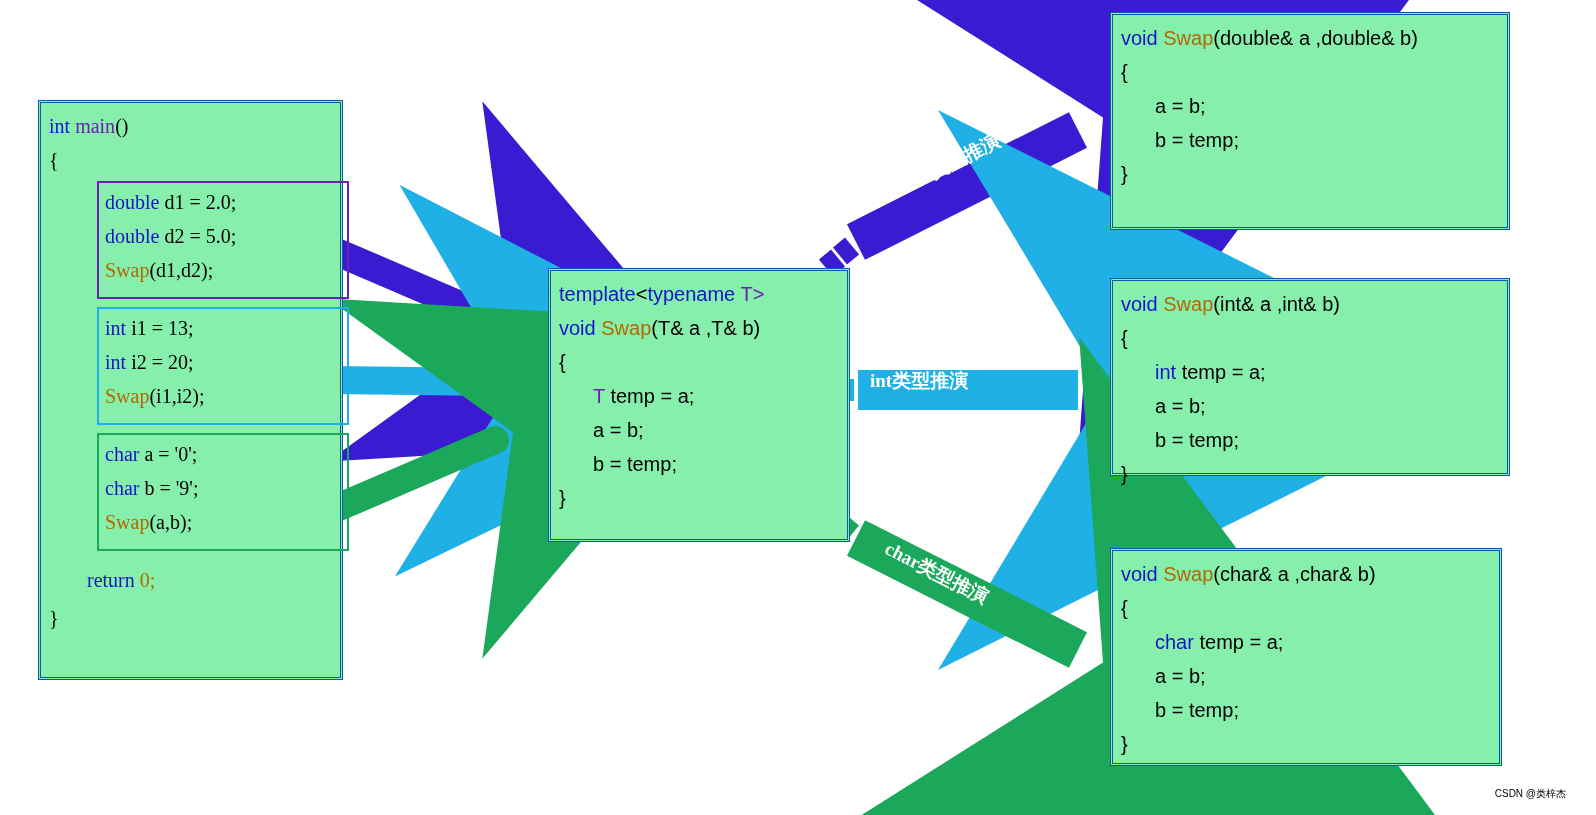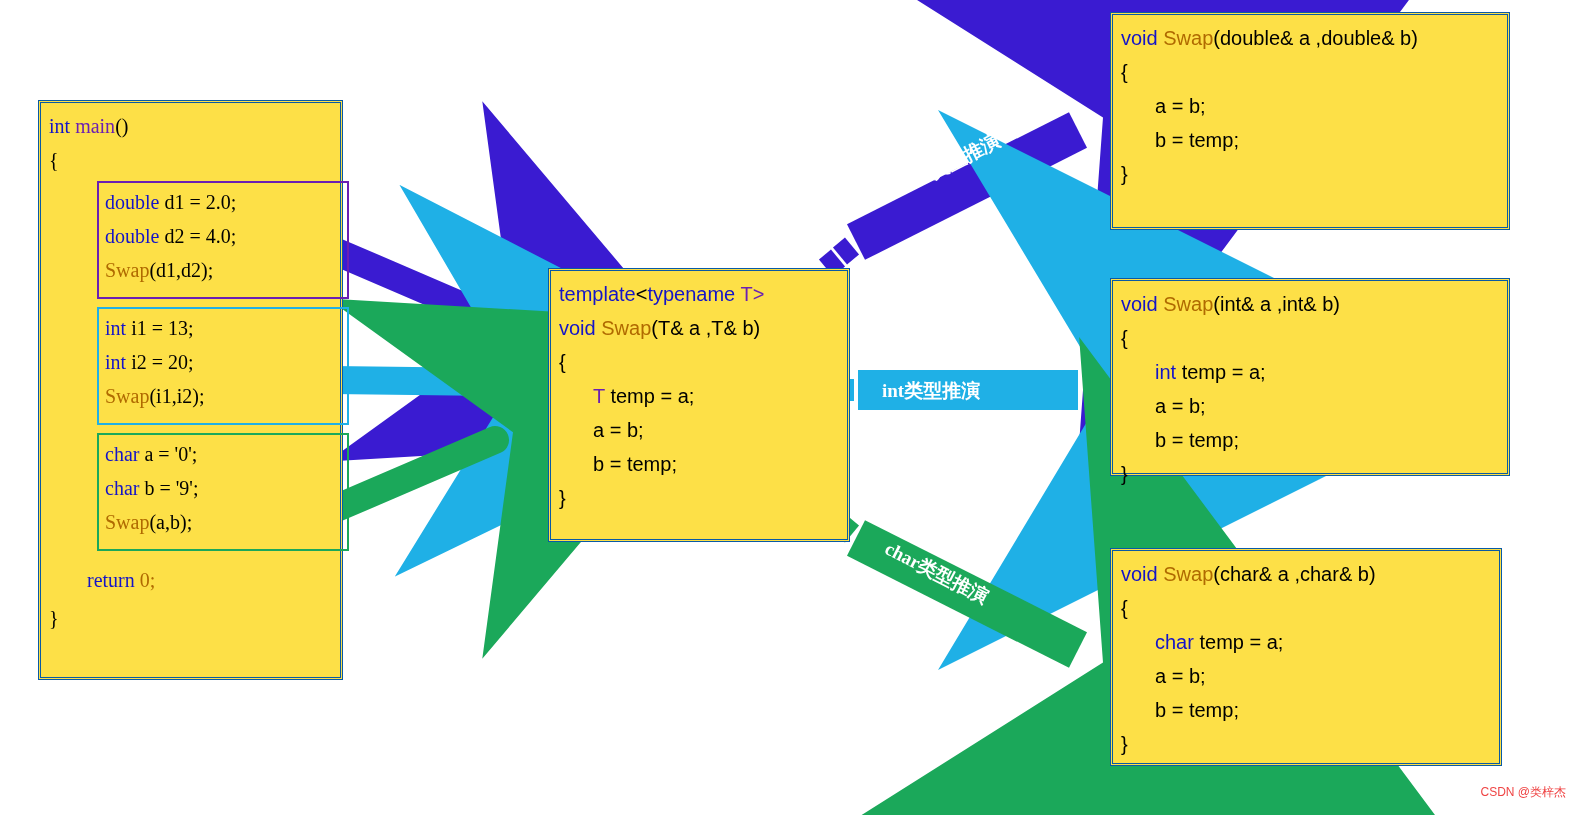--- a/index.html
+++ b/index.html
@@ -1,25 +1,25 @@
 <!DOCTYPE html>
 <html><head>
 <meta charset="utf-8">
 <style>
   html,body{margin:0;padding:0;background:#fff;font-family:"Microsoft YaHei",Arial,sans-serif;font-size:20px;}
   #stage{position:relative;width:1596px;height:815px;}
-  .dbl{position:absolute;border:3px double;background:#fde047;padding:6px 12px 19px 8px;box-sizing:border-box;line-height:1.7;}
+  .dbl{position:absolute;border:3px double;background:#86efac;padding:6px 12px 19px 8px;box-sizing:border-box;line-height:1.7;}
   .inner{position:absolute;border:2px solid;padding:2px 6px;box-sizing:border-box;line-height:1.7;}
   .kw{color:#1414c8;}
   .ty{color:#6b1fb3;}
   .fn{color:#b06a00;}
   .num{color:#b06a00;}
   .ind{display:inline-block;width:34px;}
   .arrow-label{position:absolute;color:#fff;font-weight:bold;font-family:Consolas,"Microsoft YaHei";white-space:nowrap;}
-  .watermark{position:absolute;right:30px;bottom:14px;color:#ef4444;font-size:12px;margin-top:45px;}
+  .watermark{position:absolute;right:30px;bottom:14px;color:#000000;font-size:10px;margin-top:45px;}
   svg{position:absolute;top:0;left:0;pointer-events:none;}
 </style>
 </head>
 <body>
 
 <div id="stage">
 
 <svg width="1596" height="815">
   <defs>
 
@@ -51,33 +51,33 @@
   </g>
 
   <g>
     <line x1="826" y1="512" x2="838" y2="522" stroke="#1ba85a" stroke-width="22"></line>
     <line x1="840" y1="524" x2="852" y2="534" stroke="#1ba85a" stroke-width="22"></line>
     <line x1="856" y1="538" x2="1078" y2="650" stroke="#1ba85a" stroke-width="40" marker-end="url(#ah-green)"></line>
   </g>
 </svg>
 
 <div class="arrow-label" style="left:875px;top:156px;transform:rotate(-27deg);font-size:19px;">double类型推演</div>
-<div class="arrow-label" style="left:870px;top:378px;font-size:19px;margin-left:12px;">int类型推演</div>
+<div class="arrow-label" style="left:870px;top:368px;font-size:19px;">int类型推演</div>
 <div class="arrow-label" style="left:880px;top:560px;transform:rotate(27deg);font-size:19px;">char类型推演</div>
 
 <div class="dbl" style="left:38px;top:100px;width:305px;height:580px;border-color:#0a5aa5;font-family:Liberation Serif, serif;">
   <div>
     <span class="kw">int</span>
     <span class="ty">main</span><span>()</span>
   </div>
   <div>{</div>
 
   <div class="inner" style="left:56px;top:78px;width:252px;height:118px;border-color:#6b1fb3;">
     <div><span class="kw">double</span> <span>d1 = 2.0;</span></div>
-    <div><span class="kw">double</span> <span>d2 = 4.0;</span></div>
+    <div><span class="kw">double</span> <span>d2 = 5.0;</span></div>
     <div><span class="fn">Swap</span><span>(d1,d2);</span></div>
   </div>
 
   <div class="inner" style="left:56px;top:204px;width:252px;height:118px;border-color:#1fb0e6;">
     <div><span class="kw">int</span> <span>i1 = 13;</span></div>
     <div><span class="kw">int</span> <span>i2 = 20;</span></div>
     <div><span class="fn">Swap</span><span>(i1,i2);</span></div>
   </div>
 
   <div class="inner" style="left:56px;top:330px;width:252px;height:118px;border-color:#1ba85a;">

